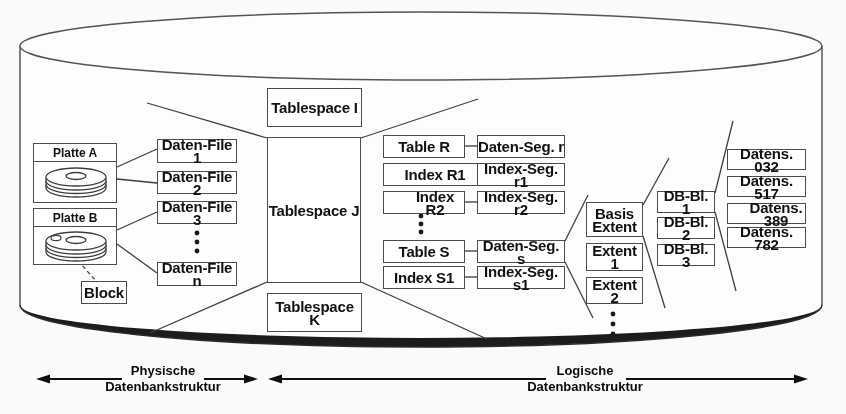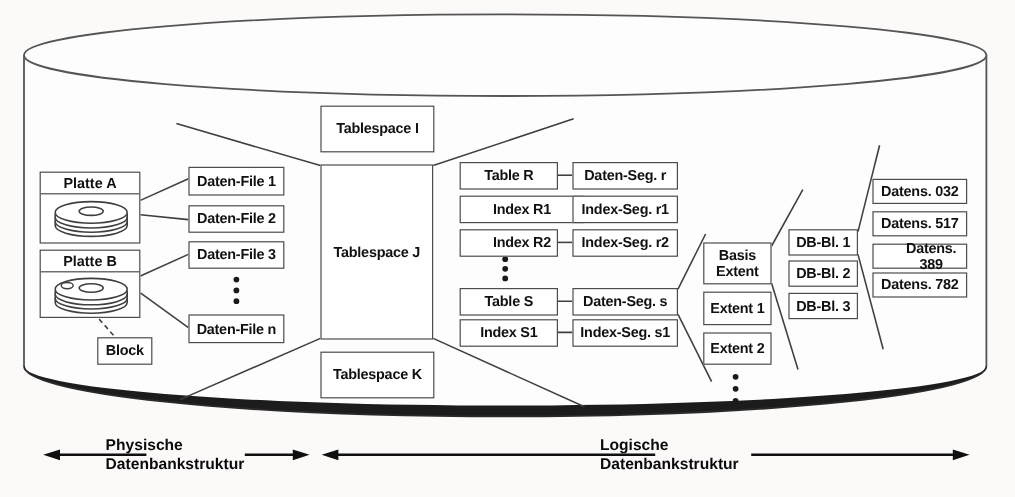--- a/index.html
+++ b/index.html
@@ -14,21 +14,21 @@
     background:#fcf9f9;
     overflow:hidden;
   }
   #lines{position:absolute;left:0;top:0;width:846px;height:414px;}
   .box{
     position:absolute;
     background:#ffffff;
     border:1.5px solid #4c4c4c;
     box-sizing:border-box;
     display:flex;align-items:center;justify-content:center;
-    font-size:12px;font-weight:bold;color:#111;
+    font-size:15px;font-weight:bold;color:#111;
     letter-spacing:-0.2px;
     text-align:center;
     line-height:13px;
     z-index:2;
   }
   .disk-box{
     position:absolute;
     background:#ffffff;
     border:1.5px solid #4c4c4c;
     box-sizing:border-box;
@@ -41,21 +41,21 @@
   }
   .title{
     position:absolute;left:0;top:26px;width:846px;
     text-align:center;
     font-size:34px;font-weight:bold;color:#0a0a0a;
     letter-spacing:-0.5px;
     z-index:2;
   }
   .axis-label{
     position:absolute;
-    text-align:left;
+    text-align:center;
     font-size:13px;font-weight:bold;color:#0a0a0a;
     line-height:16px;
     z-index:2;
   }
 </style>
 </head>
 <body>
 
 <div id="stage">
 

